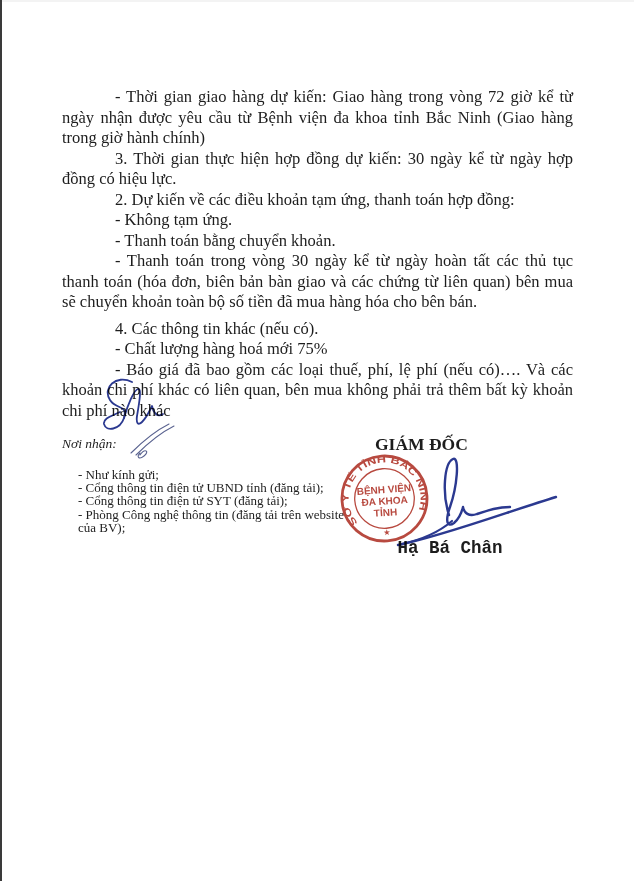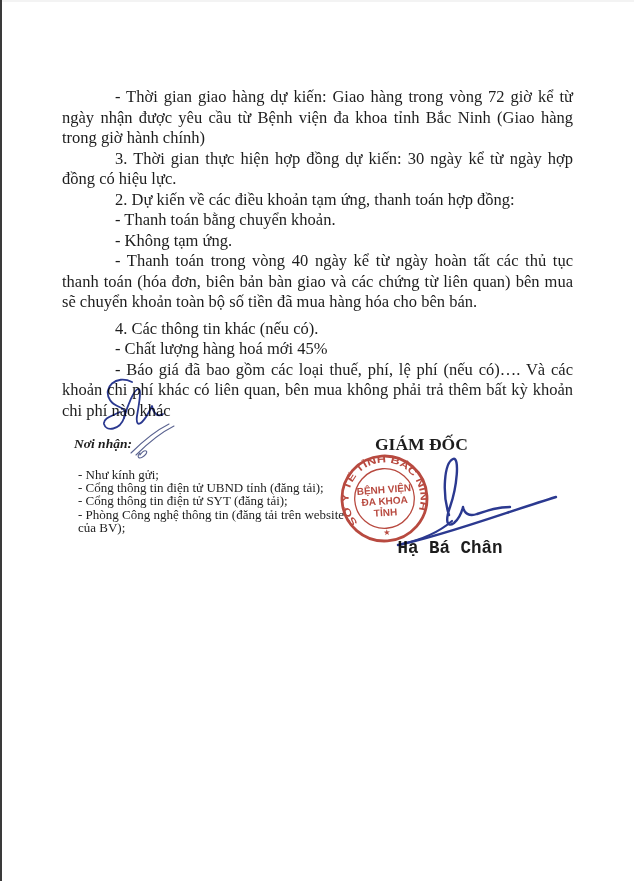--- a/index.html
+++ b/index.html
@@ -18,21 +18,21 @@
   #body-text{
     position:absolute;left:62px;top:61px;width:511px;
     font-size:16.5px;line-height:20.5px;
   }
   .para{margin:0;text-indent:53px;text-align:justify;}
   .mt10{margin-top:26px;}
   .mt6{margin-top:6px;}
 
   
   #recipients-block{position:absolute;left:62px;top:436px;width:310px;}
-  #recipients-heading{font-size:13.5px;font-weight:bold;font-style:italic;margin:0 0 3px 12px;}
+  #recipients-heading{font-size:13.5px;font-weight:normal;font-style:italic;margin:0 0 3px 0;}
   #recipients-list{list-style:none;margin:16px;padding:0;font-size:13px;line-height:13.2px;}
   #recipients-list li{margin:0;}
 
   
   #sig-title{position:absolute;left:375px;top:434px;width:150px;text-align:left;
     font-size:17.5px;font-weight:bold;margin:0;}
   #signer-name{position:absolute;left:375px;top:538px;width:150px;text-align:center;
     font-size:17.5px;font-weight:bold;margin:0;font-family:Liberation Mono, monospace;}
 
   
@@ -59,25 +59,25 @@
 <body>
 
 <div id="page">
   <div id="edge-top"></div>
   <div id="edge-left"></div>
 
   <div id="body-text">
     <p class="para mt10">- Thời gian giao hàng dự kiến: Giao hàng trong vòng 72 giờ kể từ ngày nhận được yêu cầu từ Bệnh viện đa khoa tỉnh Bắc Ninh (Giao hàng trong giờ hành chính)</p>
     <p class="para">3. Thời gian thực hiện hợp đồng dự kiến: 30 ngày kể từ ngày hợp đồng có hiệu lực.</p>
     <p class="para">2. Dự kiến về các điều khoản tạm ứng, thanh toán hợp đồng:</p>
+    <p class="para">- Không tạm ứng.</p>
     <p class="para">- Thanh toán bằng chuyển khoản.</p>
-    <p class="para">- Không tạm ứng.</p>
-    <p class="para">- Thanh toán trong vòng 40 ngày kể từ ngày hoàn tất các thủ tục thanh toán (hóa đơn, biên bản bàn giao và các chứng từ liên quan) bên mua sẽ chuyển khoản toàn bộ số tiền đã mua hàng hóa cho bên bán.</p>
+    <p class="para">- Thanh toán trong vòng 30 ngày kể từ ngày hoàn tất các thủ tục thanh toán (hóa đơn, biên bản bàn giao và các chứng từ liên quan) bên mua sẽ chuyển khoản toàn bộ số tiền đã mua hàng hóa cho bên bán.</p>
     <p class="para mt6">4. Các thông tin khác (nếu có).</p>
-    <p class="para">- Chất lượng hàng hoá mới 45%</p>
+    <p class="para">- Chất lượng hàng hoá mới 75%</p>
     <p class="para">- Báo giá đã bao gồm các loại thuế, phí, lệ phí (nếu có)…. Và các khoản chi phí khác có liên quan, bên mua không phải trả thêm bất kỳ khoản chi phí nào khác</p>
   </div>
 
   <div id="recipients-block">
     <p id="recipients-heading">Nơi nhận:</p>
     <ul id="recipients-list">
       <li>- Như kính gửi;</li>
       <li>- Cổng thông tin điện tử UBND tỉnh (đăng tải);</li>
       <li>- Cổng thông tin điện tử SYT (đăng tải);</li>
       <li>- Phòng Công nghệ thông tin (đăng tải trên website của BV);</li>

